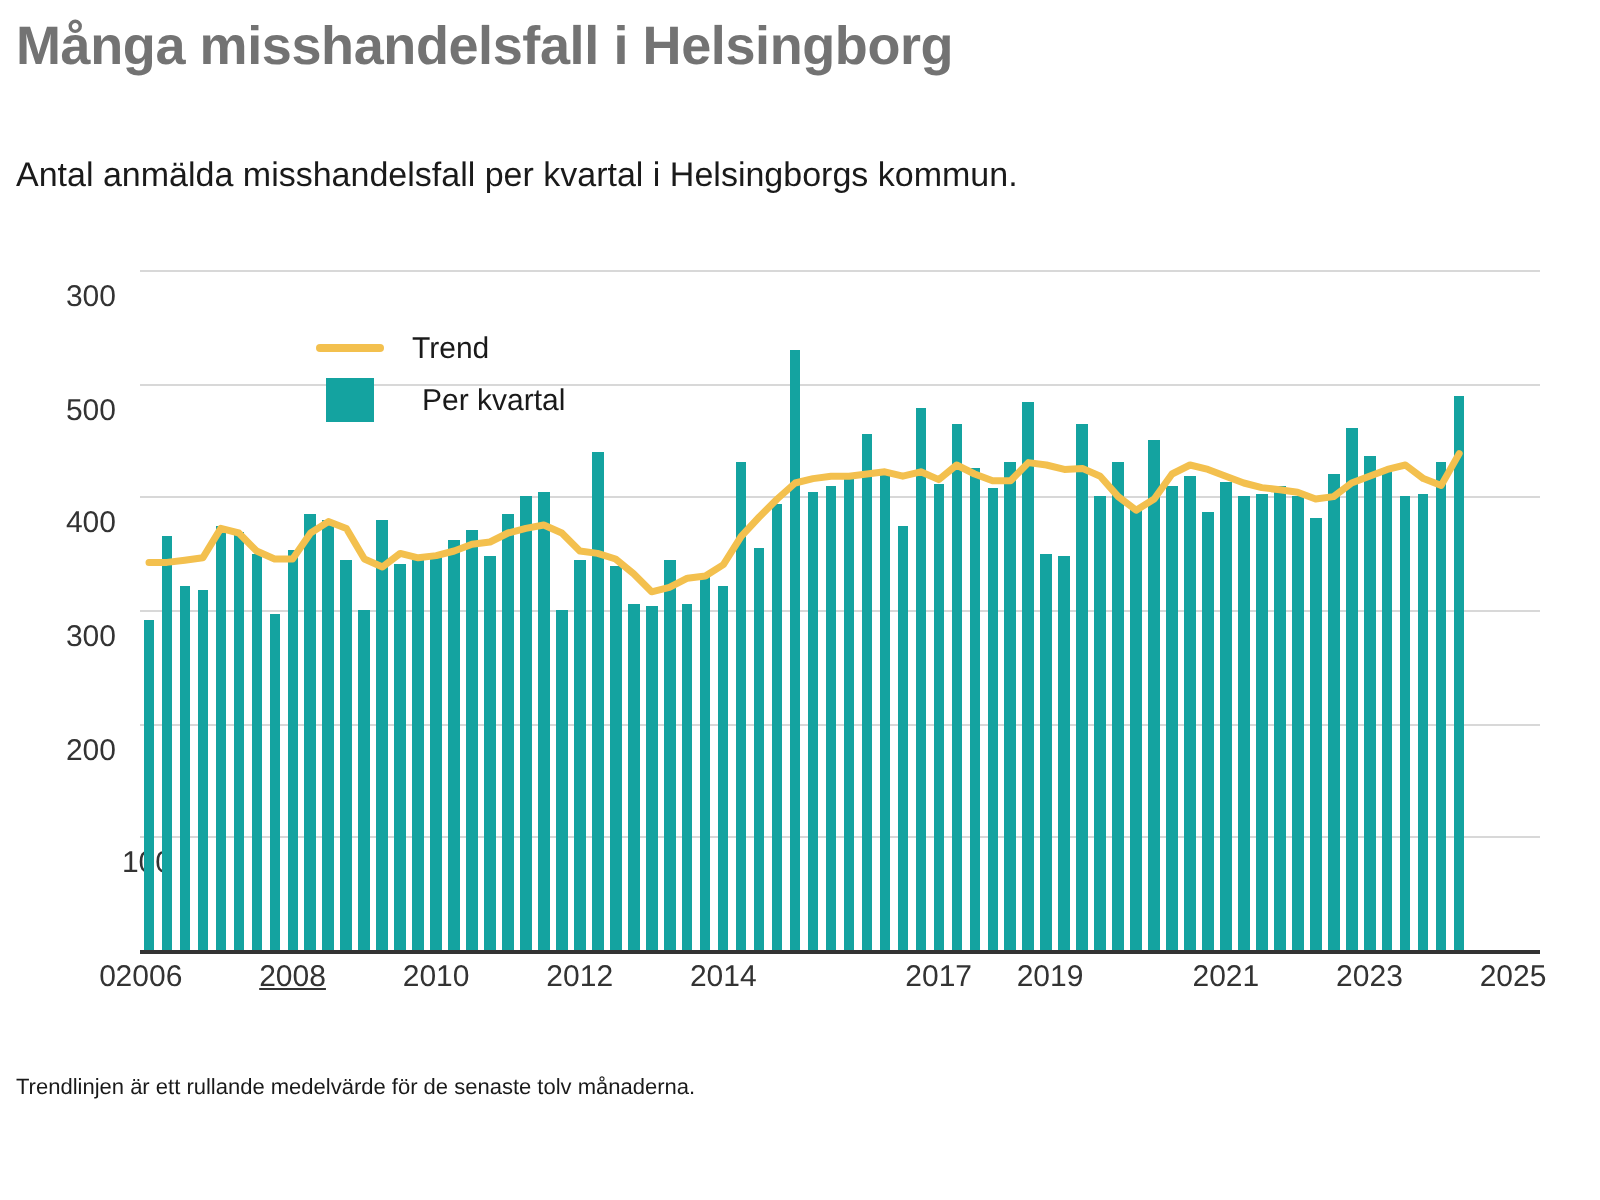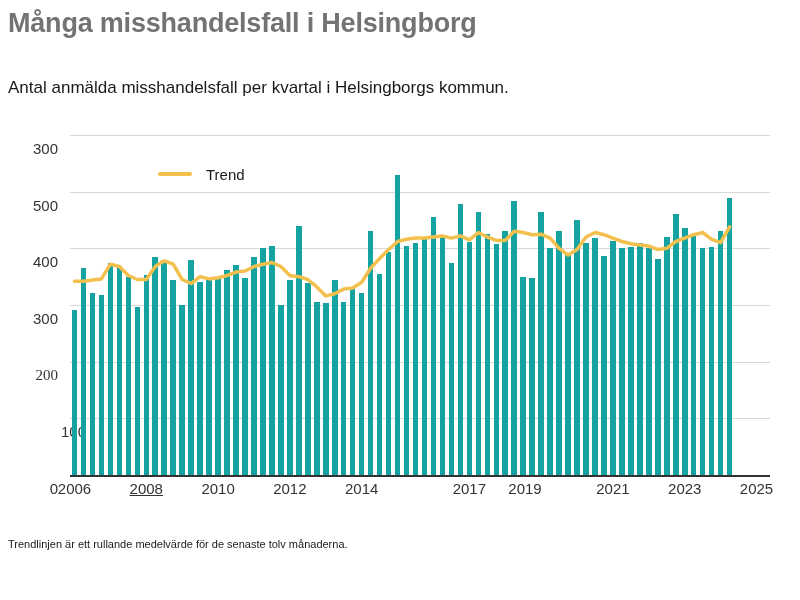--- a/index.html
+++ b/index.html
@@ -198,21 +198,21 @@
 
 <div class="page">
 
   <div class="title">Många misshandelsfall i Helsingborg</div>
   <div class="subtitle">Antal anmälda misshandelsfall per kvartal i Helsingborgs kommun.</div>
 
   <div class="chart">
     <div class="ytick-wrap" id="yticks">
         <div class="ytick-lab" style="top: 355px;">0</div>
         <div class="ytick-lab" style="top: 298.333px; margin-left: 28px;">100</div>
-        <div class="ytick-lab" style="top: 241.667px; font-family: Liberation Serif, serif;">200</div>
+        <div class="ytick-lab" style="top: 241.667px;">200</div>
         <div class="ytick-lab" style="top: 185px;">300</div>
         <div class="ytick-lab" style="top: 128.333px;">400</div>
         <div class="ytick-lab" style="top: 71.6667px;">500</div>
         <div class="ytick-lab" style="top: 15px;">300</div>
       </div>
     <div class="plot" id="plot">
       <div id="grid">
           <div class="axisline" style="top: 340px;"></div>
           <div class="gridline" style="top: 283.333px;"></div>
           <div class="gridline" style="top: 226.667px;"></div>
@@ -298,20 +298,24 @@
           <div class="bar" title="2024Q2: 488" style="left: 656.833px; width: 5.5641px; height: 276.533px; background: rgb(20, 163, 160);"></div>
         </div>
       <svg class="trendsvg" id="trend" width="700" height="340">
           <polyline points="4.5,146.2 13.5,146.2 22.4,145.1 31.4,143.9 40.4,129.2 49.4,131.5 58.3,140.5 67.3,144.5 76.3,144.5 85.3,131.5 94.2,125.8 103.2,129.2 112.2,144.5 121.2,148.5 130.1,141.7 139.1,143.9 148.1,142.8 157.1,140.5 166.0,137.1 175.0,136.0 184.0,131.5 192.9,129.2 201.9,127.5 210.9,131.5 219.9,140.5 228.8,141.7 237.8,144.5 246.8,151.9 255.8,160.9 264.7,158.7 273.7,154.1 282.7,153.0 291.7,147.3 300.6,133.2 309.6,123.5 318.6,114.5 327.6,106.5 336.5,104.3 345.5,103.1 354.5,103.1 363.5,102.0 372.4,100.9 381.4,103.1 390.4,100.9 399.4,104.8 408.3,97.5 417.3,102.0 426.3,105.4 435.3,105.4 444.2,96.3 453.2,97.5 462.2,99.7 471.2,99.2 480.1,103.1 489.1,113.3 498.1,120.1 507.1,114.5 516.0,102.0 525.0,97.5 534.0,99.7 542.9,103.1 551.9,106.5 560.9,108.8 569.9,109.9 578.8,111.1 587.8,114.5 596.8,113.3 605.8,106.5 614.7,103.1 623.7,99.7 632.7,97.5 641.7,104.3 650.6,107.7 659.6,91.8" fill="none" stroke="#f3c04e" stroke-width="3.5" stroke-linejoin="round" stroke-linecap="round"></polyline>
         </svg>
       <div class="legend">
         <div class="legend-row">
           <span class="legend-swatch-line"></span>
           <span class="legend-label">Trend</span>
         </div>
+        <div class="legend-row">
+          <span class="legend-swatch-bar"></span>
+          <span class="legend-label">Per kvartal</span>
+        </div>
       </div>
     </div>
     <div class="xticks" id="xticks">
         <div class="xtick-lab" style="left: 4.48718px;">2006</div>
         <div class="xtick-lab" style="left: 76.2821px; text-decoration: underline;">2008</div>
         <div class="xtick-lab" style="left: 148.077px;">2010</div>
         <div class="xtick-lab" style="left: 219.872px;">2012</div>
         <div class="xtick-lab" style="left: 291.667px;">2014</div>
         <div class="xtick-lab" style="left: 399.359px;">2017</div>
         <div class="xtick-lab" style="left: 455px;">2019</div>

